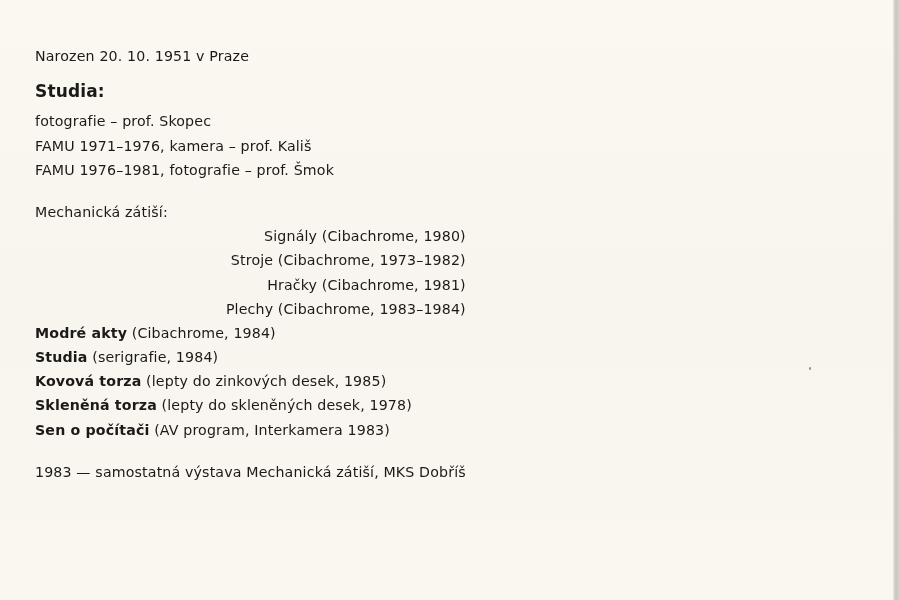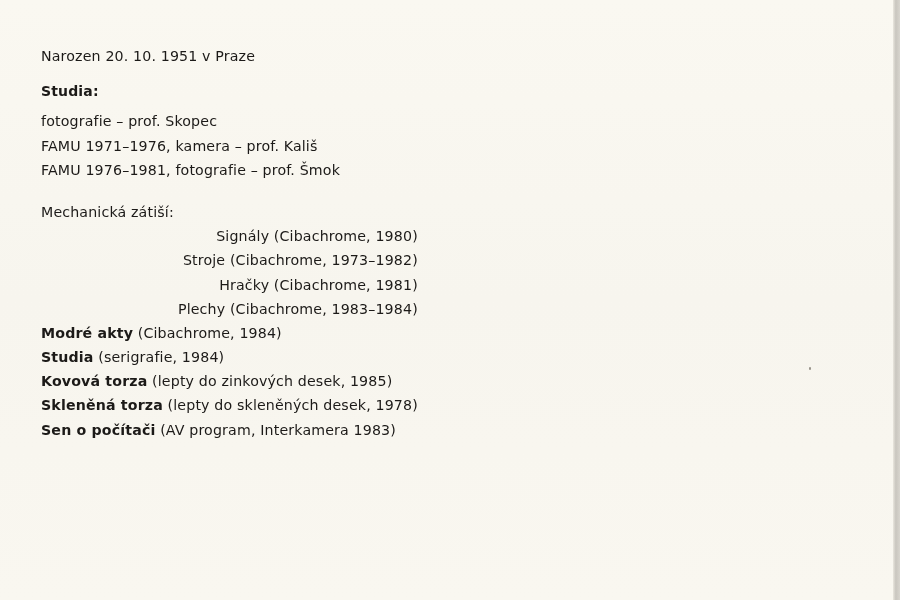--- a/index.html
+++ b/index.html
@@ -26,33 +26,33 @@
     .page-edge {
       position: absolute;
       right: 0;
       top: 0;
       width: 7px;
       height: 600px;
       background: linear-gradient(90deg, #e9e6de 0%, #c9c6bf 40%, #d8d5ce 100%);
     }
     .content {
       position: absolute;
-      left: 41px;
+      left: 35px;
       top: 44px;
       font-size: 14.2px;
       letter-spacing: 0.15px;
     }
     .line {
       height: 24.2px;
       line-height: 24.2px;
       white-space: nowrap;
     }
     .heading {
       font-weight: bold;
-      font-size: 14px;
+      font-size: 17px;
     }
     .gap-after-birth { height: 11px; }
     .gap-after-heading { height: 6px; }
     .gap-section { height: 12px; }
     .indent { padding-left: 50px; text-align: right; }
     b { font-weight: bold; }
     .dust {
       position: absolute;
       left: 809px;
       top: 367px;
@@ -88,13 +88,14 @@
   <div class="line indent">Plechy (Cibachrome, 1983–1984)</div>
 
   <div class="line"><b>Modré akty</b><span> (Cibachrome, 1984)</span></div>
   <div class="line"><b>Studia</b><span> (serigrafie, 1984)</span></div>
   <div class="line"><b>Kovová torza</b><span> (lepty do zinkových desek, 1985)</span></div>
   <div class="line"><b>Skleněná torza</b><span> (lepty do skleněných desek, 1978)</span></div>
   <div class="line"><b>Sen o počítači</b><span> (AV program, Interkamera 1983)</span></div>
   <div class="gap-section"></div>
 
   <div class="gap-after-heading"></div>
+  <div class="line">1983 — samostatná výstava Mechanická zátiší, MKS Dobříš</div>
 </div>
 
 </body></html>

